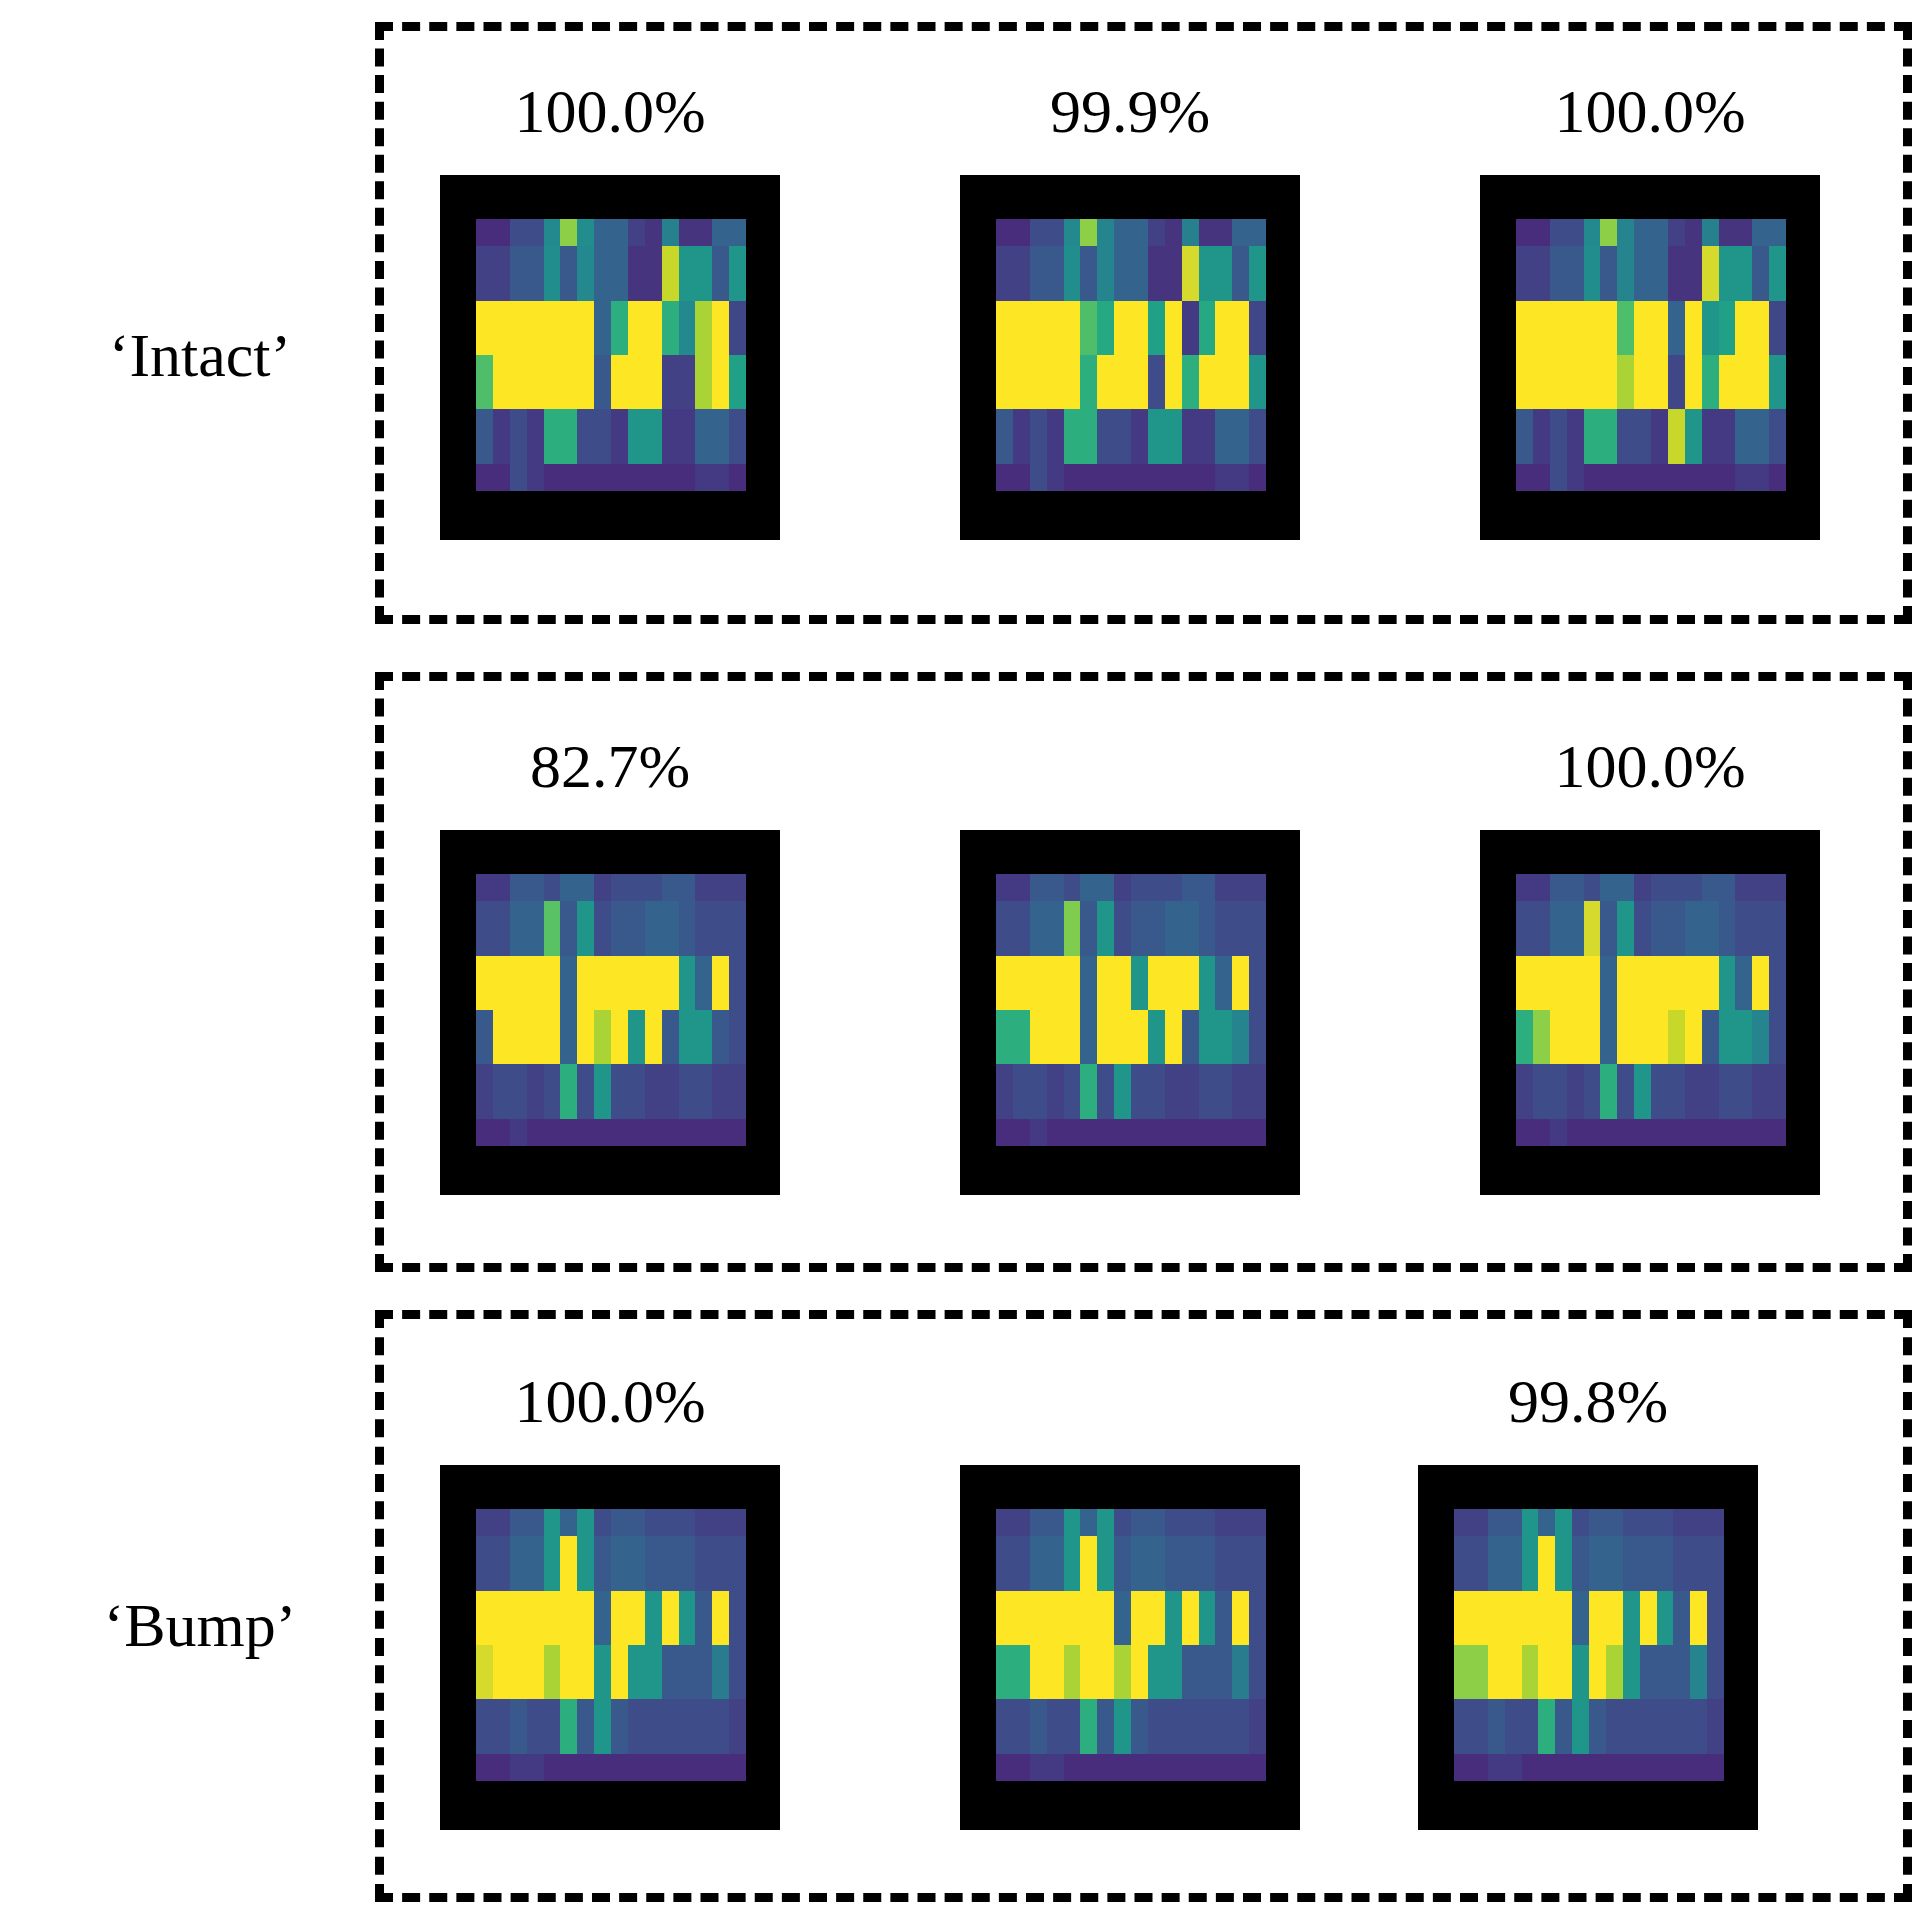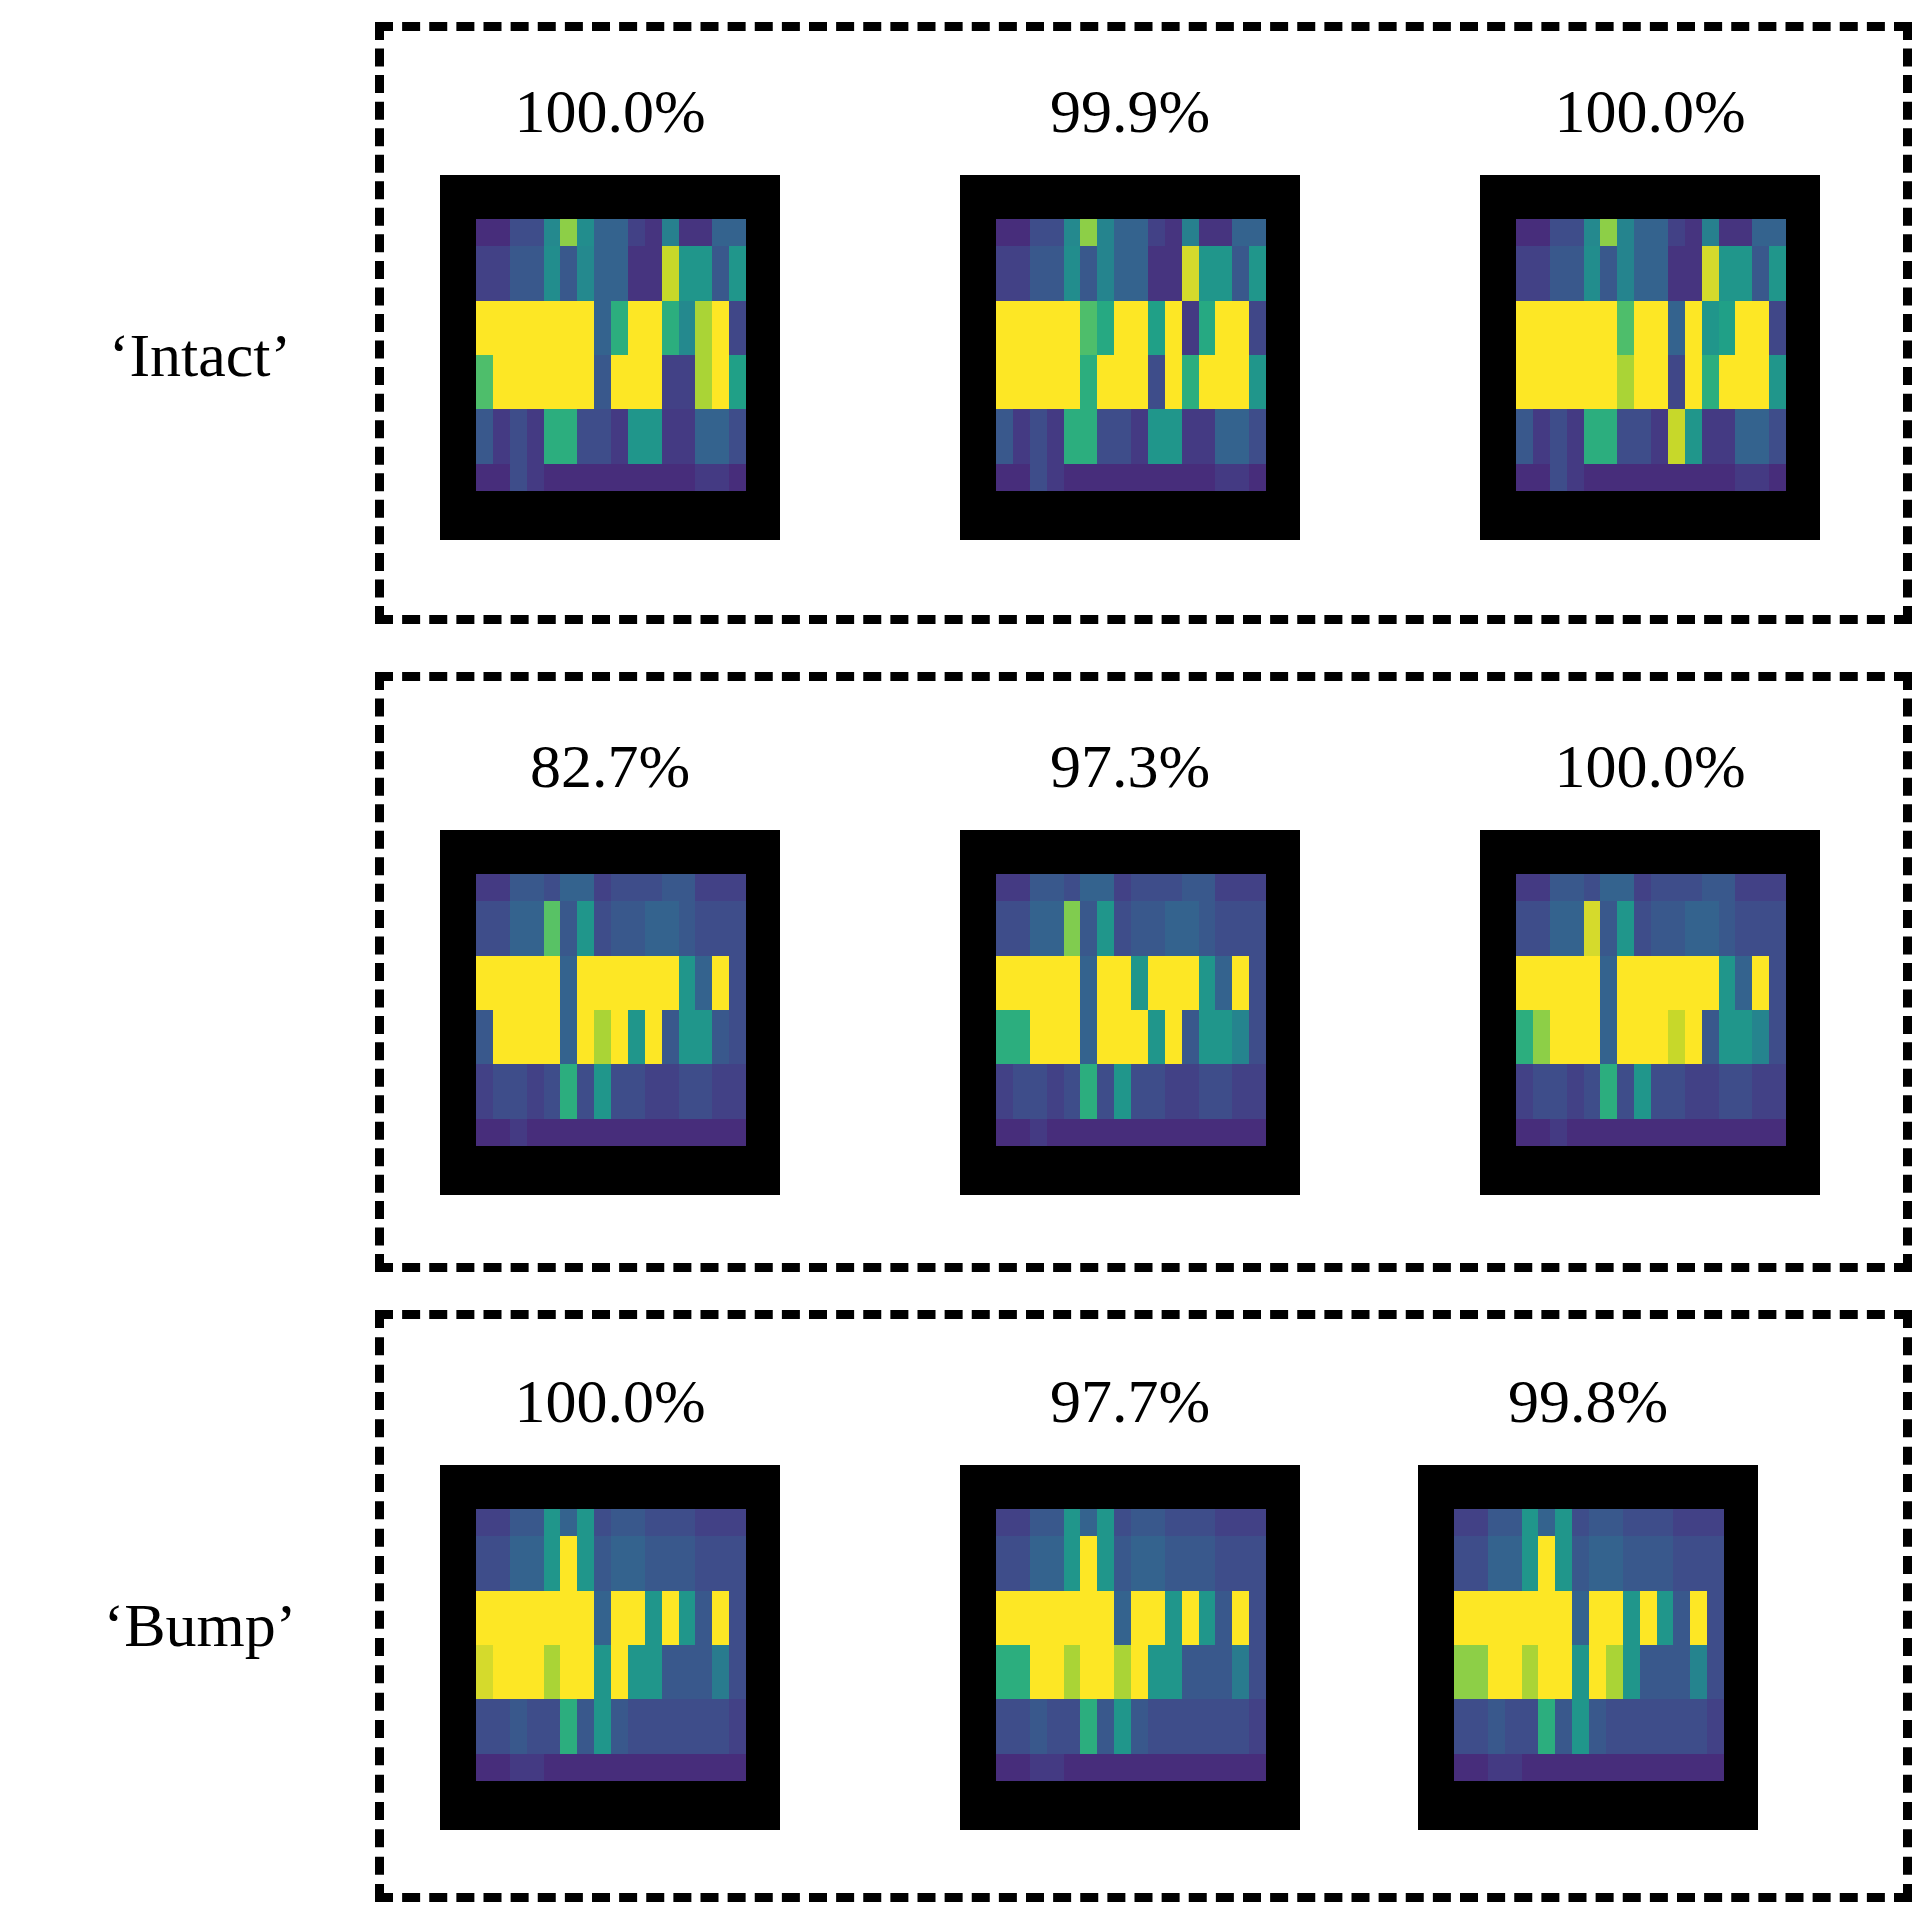--- a/index.html
+++ b/index.html
@@ -694,21 +694,20 @@
           <i style="background:rgb(71,45,123)"></i>
           <i style="background:rgb(71,45,123)"></i>
           <i style="background:rgb(71,45,123)"></i>
           <i style="background:rgb(71,45,123)"></i>
           <i style="background:rgb(71,45,123)"></i>
         </div>
     </div>
   </div>
 
   <div class="cell" style="left:920px;top:735px;width:420px;height:490px;">
-    <div class="pct" style="top:0;">97.3%</div>
     <div class="imgframe" style="left:40px;top:95px;width:340px;height:365px;">
       <div class="heat" style="left: 36px; top: 44px; width: 270px; height: 272px; grid-template-columns: repeat(16, 1fr); grid-template-rows: repeat(10, 1fr);">
           <i style="background:rgb(68,58,131)"></i>
           <i style="background:rgb(68,58,131)"></i>
           <i style="background:rgb(57,88,140)"></i>
           <i style="background:rgb(57,88,140)"></i>
           <i style="background:rgb(62,77,138)"></i>
           <i style="background:rgb(52,99,142)"></i>
           <i style="background:rgb(52,99,142)"></i>
           <i style="background:rgb(66,65,134)"></i>
@@ -1201,21 +1200,20 @@
           <i style="background:rgb(71,45,123)"></i>
           <i style="background:rgb(71,45,123)"></i>
           <i style="background:rgb(71,45,123)"></i>
           <i style="background:rgb(71,45,123)"></i>
           <i style="background:rgb(71,45,123)"></i>
         </div>
     </div>
   </div>
 
   <div class="cell" style="left:920px;top:1370px;width:420px;height:490px;">
-    <div class="pct" style="top:0;">97.7%</div>
     <div class="imgframe" style="left:40px;top:95px;width:340px;height:365px;">
       <div class="heat" style="left: 36px; top: 44px; width: 270px; height: 272px; grid-template-columns: repeat(16, 1fr); grid-template-rows: repeat(10, 1fr);">
           <i style="background:rgb(66,65,134)"></i>
           <i style="background:rgb(66,65,134)"></i>
           <i style="background:rgb(57,88,140)"></i>
           <i style="background:rgb(57,88,140)"></i>
           <i style="background:rgb(32,150,139)"></i>
           <i style="background:rgb(52,99,142)"></i>
           <i style="background:rgb(32,150,139)"></i>
           <i style="background:rgb(62,77,138)"></i>

